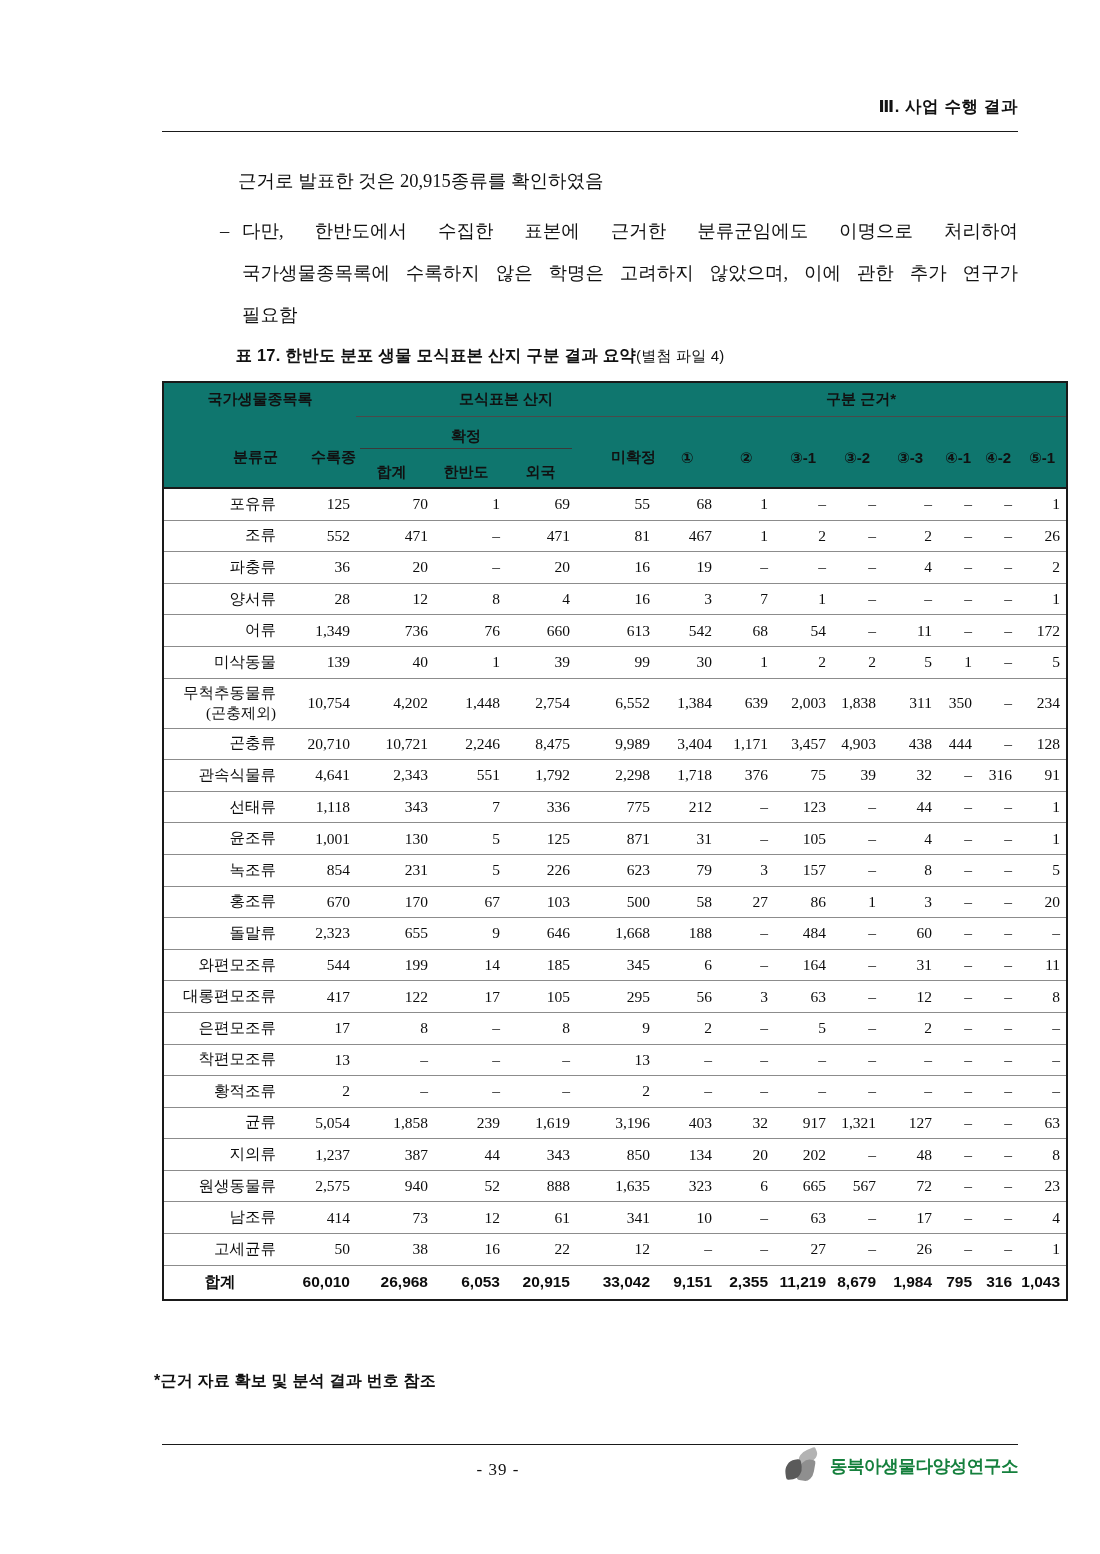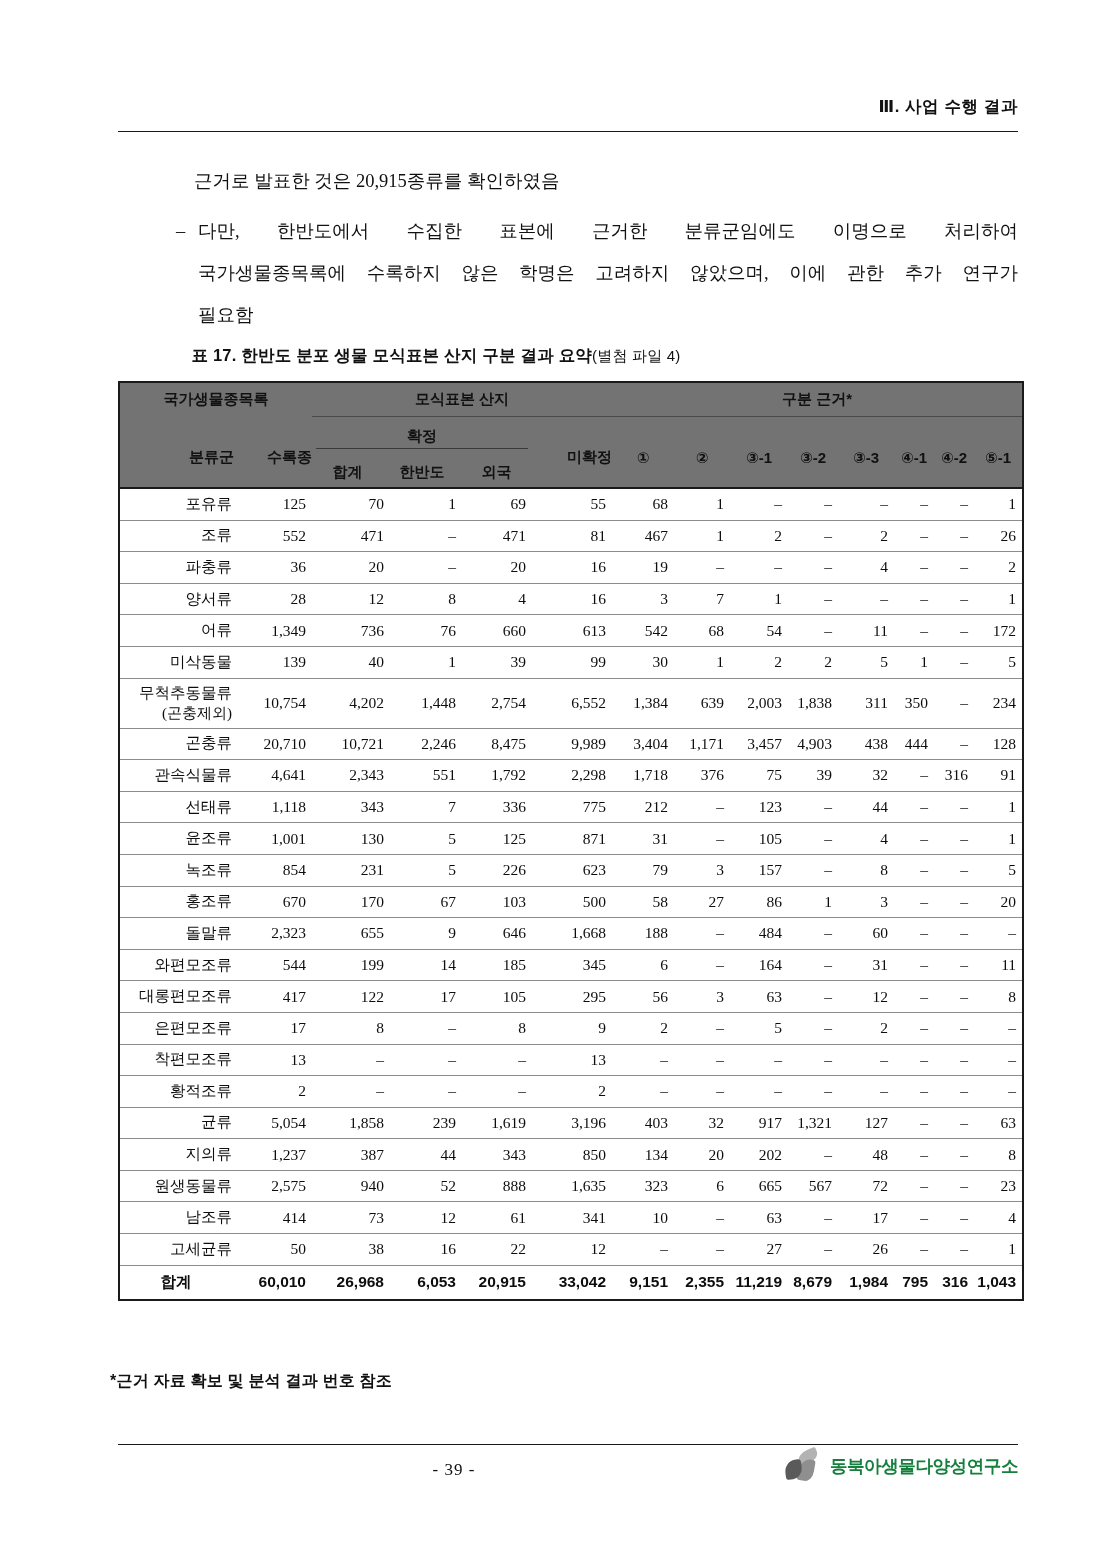--- a/index.html
+++ b/index.html
@@ -13,20 +13,21 @@
     height: 1554px;
     position: relative;
     font-family: "Liberation Serif", "DejaVu Serif", serif;
     color: #111111;
     overflow: hidden;
   }
 
   .page {
     position: absolute;
     inset: 0;
+    margin-left: 44px;
   }
 
   
   .running-head {
     position: absolute;
     top: 96px;
     right: 82px;
     font-family: "Liberation Sans", "DejaVu Sans", sans-serif;
     font-weight: bold;
     font-size: 16.5px;
@@ -107,21 +108,21 @@
     width: 884px;
   }
   table.maintable {
     border-collapse: collapse;
     table-layout: fixed;
     width: 884px;
     font-family: "Liberation Serif", "DejaVu Serif", serif;
     font-size: 15.5px;
   }
   table.maintable thead th {
-    background: #737373;
+    background: #0f766e;
     font-family: "Liberation Sans", "DejaVu Sans", sans-serif;
     font-weight: bold;
     font-size: 15px;
     padding: 0;
   }
   .tbl-top    { border-top: 2.2px solid #1a1a1a; }
 
   thead tr.hrow1 th {
     height: 33px;
     vertical-align: middle;

